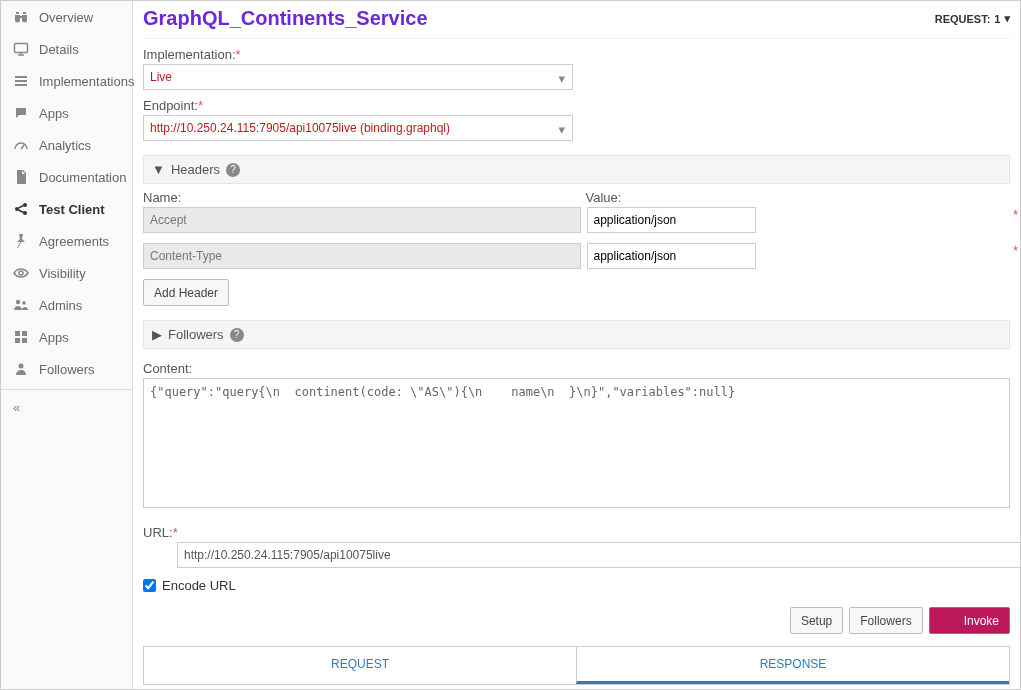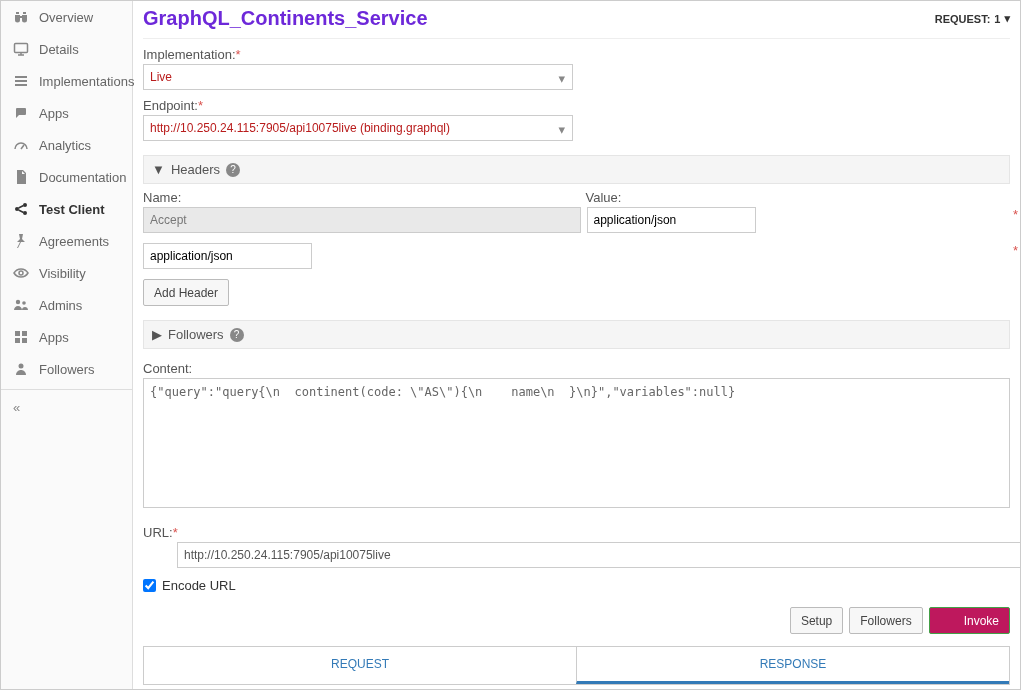--- a/index.html
+++ b/index.html
@@ -215,20 +215,21 @@
         <div class="hdr-col-value"><span class="hdr-label">Value:</span></div>
       </div>
       <div class="hdr-row">
         <input class="hdr-input readonly" readonly="" value="Accept" style="">
         <div class="hdr-value-wrap">
           <input class="hdr-input" value="application/json" style="">
           <span class="req-star">*</span>
         </div>
       </div>
       <div class="hdr-row" style="margin-top:10px;">
+        <input class="hdr-input readonly" readonly="" value="Content-Type" style="">
         <div class="hdr-value-wrap">
           <input class="hdr-input" value="application/json" style="">
           <span class="req-star">*</span>
         </div>
       </div>
       <div style="margin-top:10px;">
         <button class="btn">Add Header</button>
       </div>
     </div>
 

